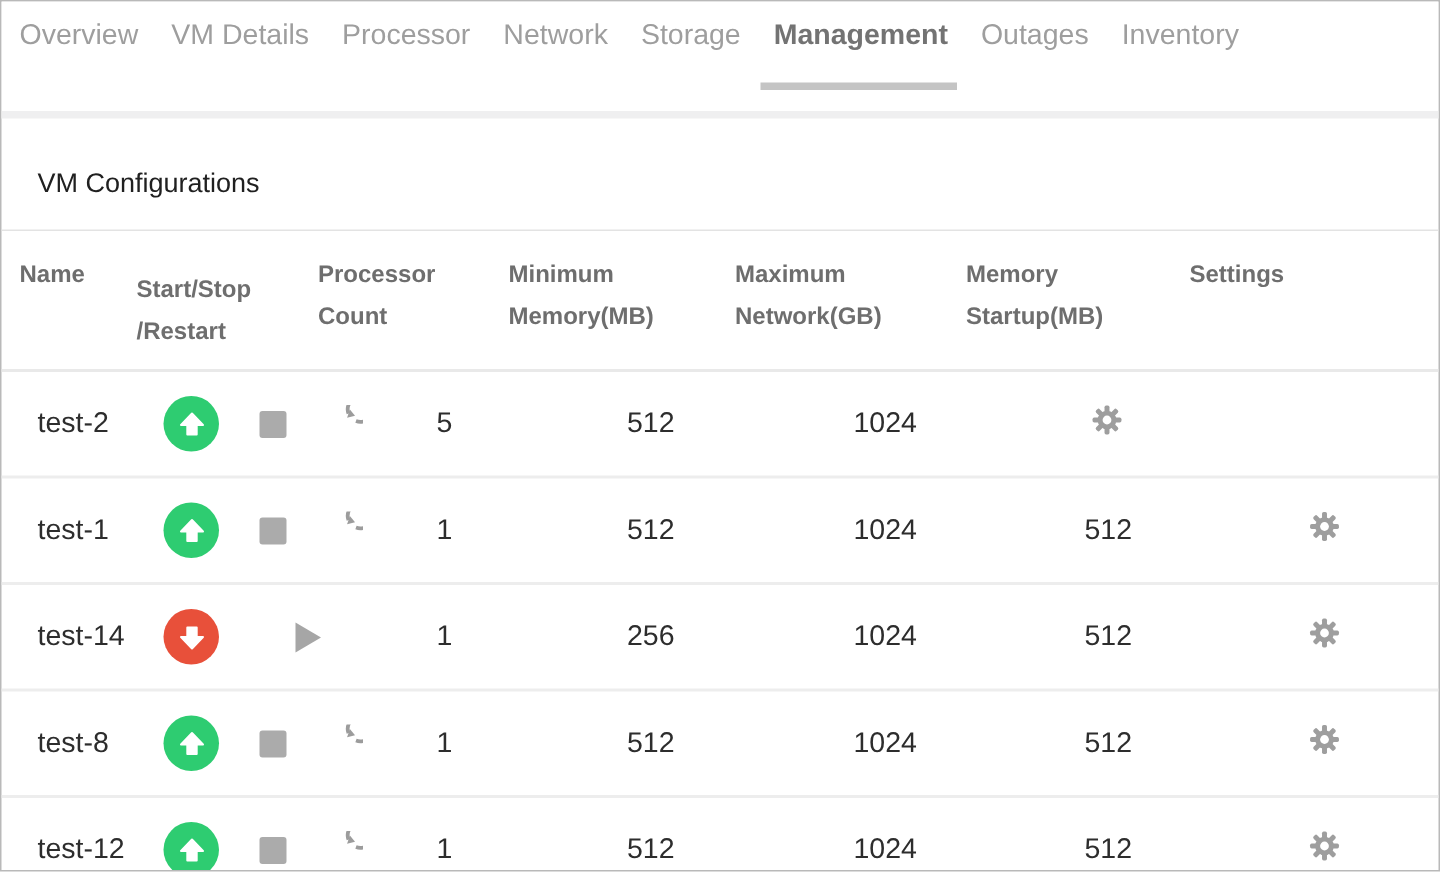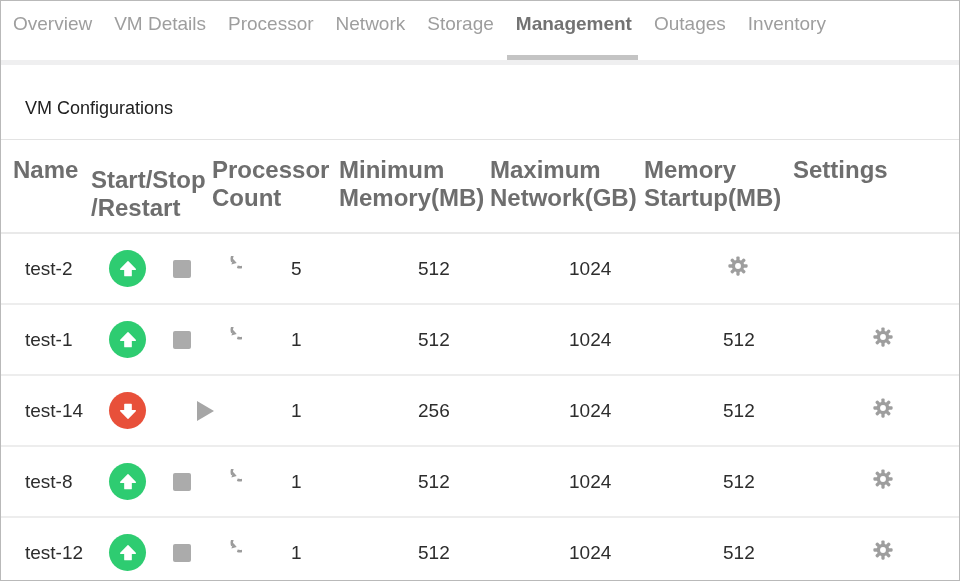--- a/index.html
+++ b/index.html
@@ -4,21 +4,21 @@
 <style>
   * { margin:0; padding:0; box-sizing:border-box; }
   body { background:#fff; font-family:"Liberation Sans","DejaVu Sans",sans-serif; }
   .screen{
     width:960px; height:581px; background:#fff;
     border:1px solid #b9b9b9; overflow:hidden; position:relative;
   }
 
   
   .tabbar{
-    height:64px; display:flex; align-items:flex-start;
+    height:78px; display:flex; align-items:flex-start;
     padding:11px 0 0 12px; position:relative; background:#fff;
   }
   .tabbar::after{
     content:""; position:absolute; left:0; right:0; bottom:0;
     height:5px; background:#efeff0;
   }
   .tab{
     font-size:19px; line-height:24px; color:#9e9e9e;
     margin-right:22px; position:relative; cursor:pointer; white-space:nowrap;
   }
@@ -33,21 +33,21 @@
     height:75px; padding:30px 24px 0; border-bottom:1px solid #e3e3e3;
   }
   .section-head h1{
     font-size:18px; font-weight:400; color:#202020; line-height:27px;
   }
 
   
   .thead{
     display:flex; height:94px; padding:16px 12px 0;
     border-bottom:2px solid #e9e9e9;
-    font-size:24px; font-weight:700; color:#6e6e6e; line-height:28px;
+    font-size:16px; font-weight:700; color:#6e6e6e; line-height:28px;
     white-space:pre-line;
   }
   .trow{
     display:flex; align-items:center; height:71px; padding:0 24px;
     border-bottom:2px solid #ededed; font-size:19px; color:#2d2d2d;
   }
   .cell{ flex:0 0 auto; }
   .c-name    { width:78px;  }
   .c-state   { width:67px;  padding-left:6px; }
   .c-controls{ width:121px; display:flex; align-items:center; }

